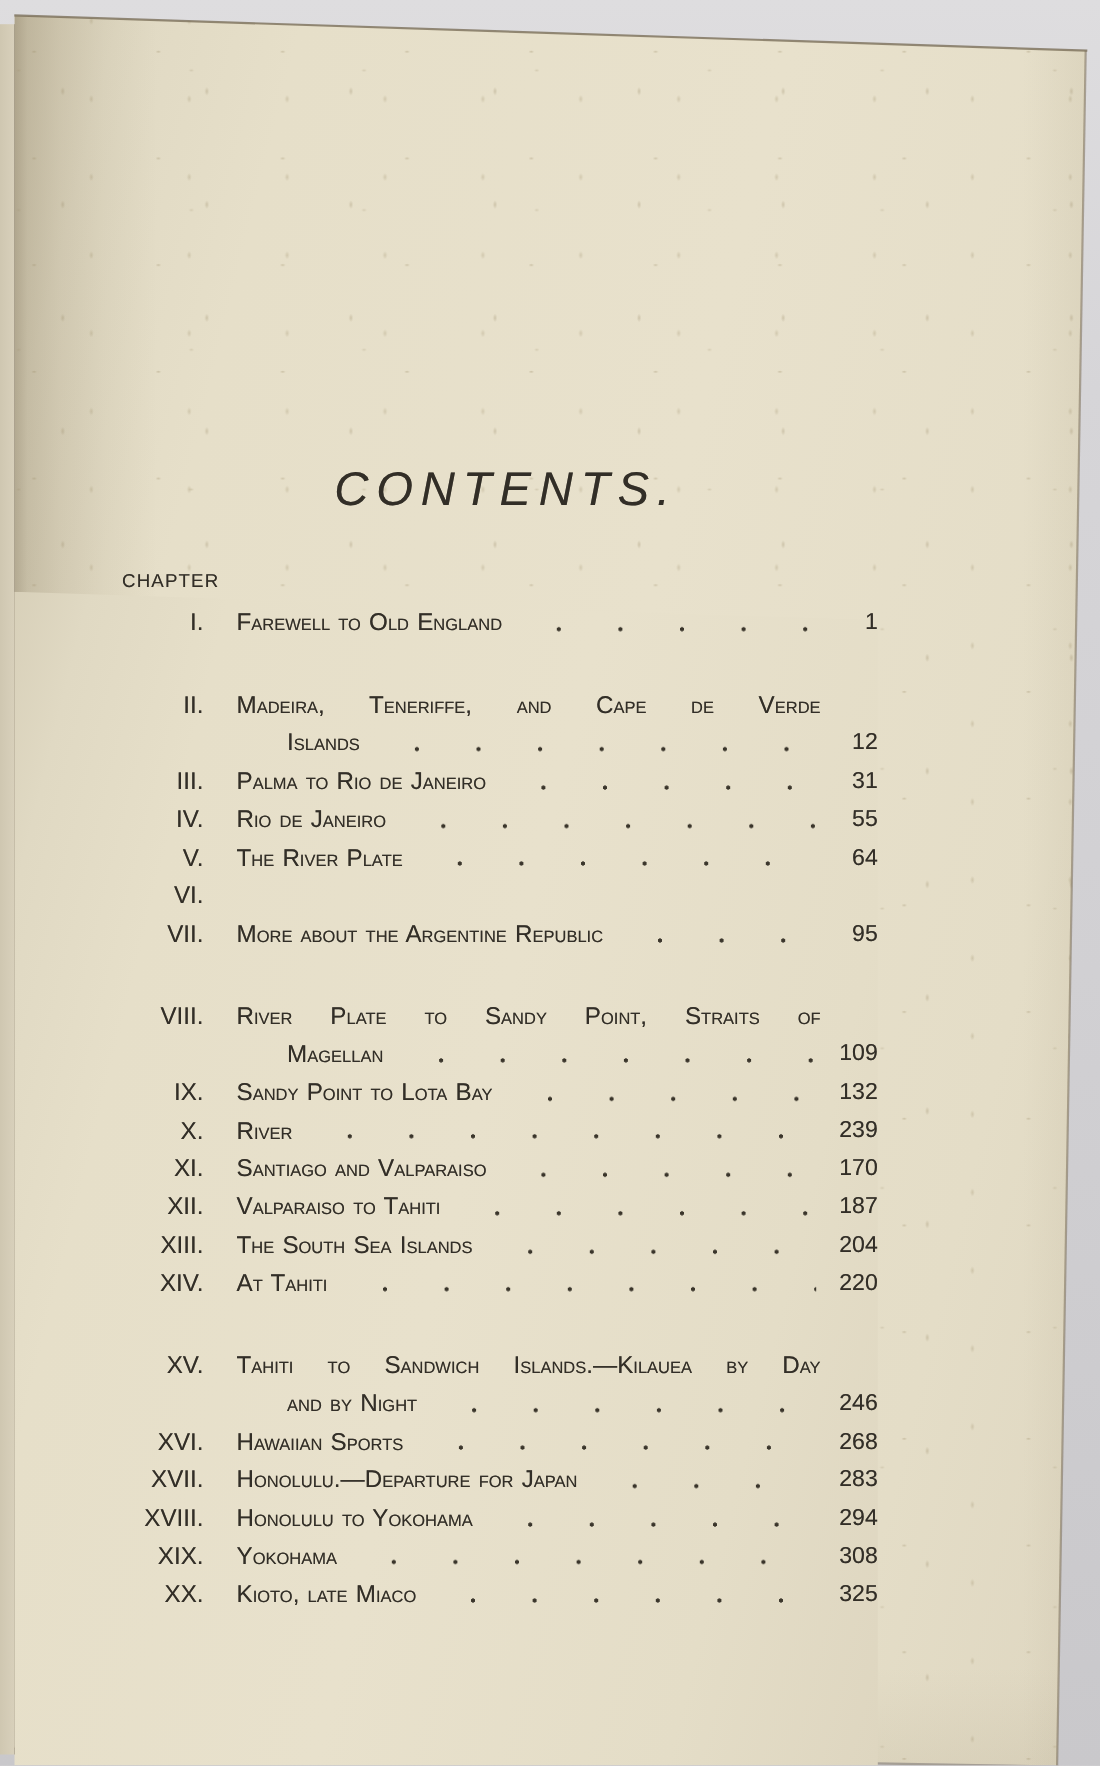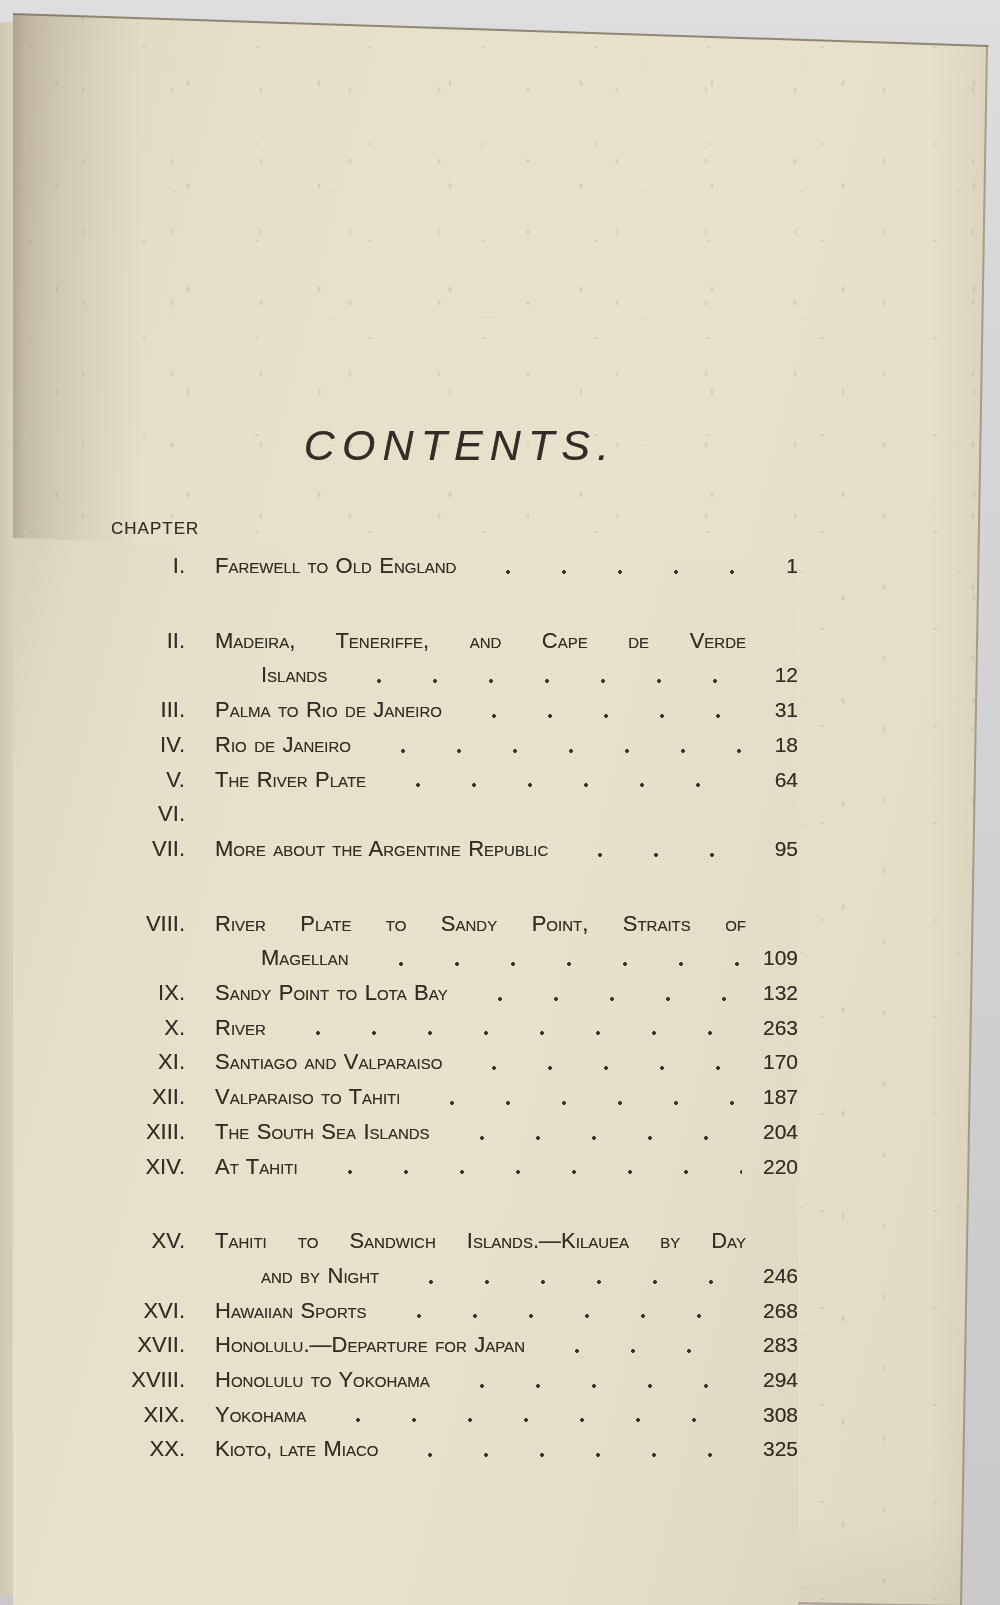--- a/index.html
+++ b/index.html
@@ -147,21 +147,21 @@
           <span class="leader"></span>
           <span class="pg">31</span>
         </span>
     </div>
 
     <div class="row">
       <span class="num">IV.</span>
       <span class="line">
           <span class="t">Rio de Janeiro</span>
           <span class="leader"></span>
-          <span class="pg">18</span>
+          <span class="pg">55</span>
         </span>
     </div>
 
     <div class="row">
       <span class="num">V.</span>
       <span class="line">
           <span class="t">The River Plate</span>
           <span class="leader"></span>
           <span class="pg">64</span>
         </span>
@@ -199,21 +199,21 @@
           <span class="leader"></span>
           <span class="pg">132</span>
         </span>
     </div>
 
     <div class="row">
       <span class="num">X.</span>
       <span class="line">
           <span class="t">River</span>
           <span class="leader"></span>
-          <span class="pg">263</span>
+          <span class="pg">239</span>
         </span>
     </div>
 
     <div class="row">
       <span class="num">XI.</span>
       <span class="line">
           <span class="t">Santiago and Valparaiso</span>
           <span class="leader"></span>
           <span class="pg">170</span>
         </span>

